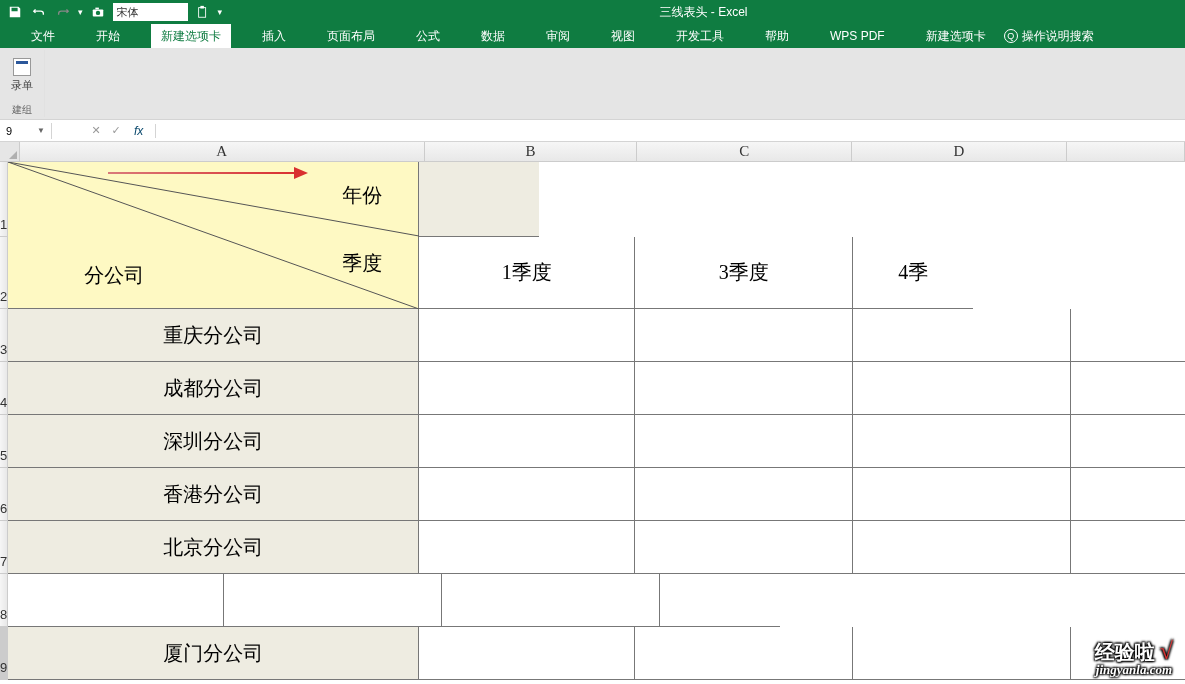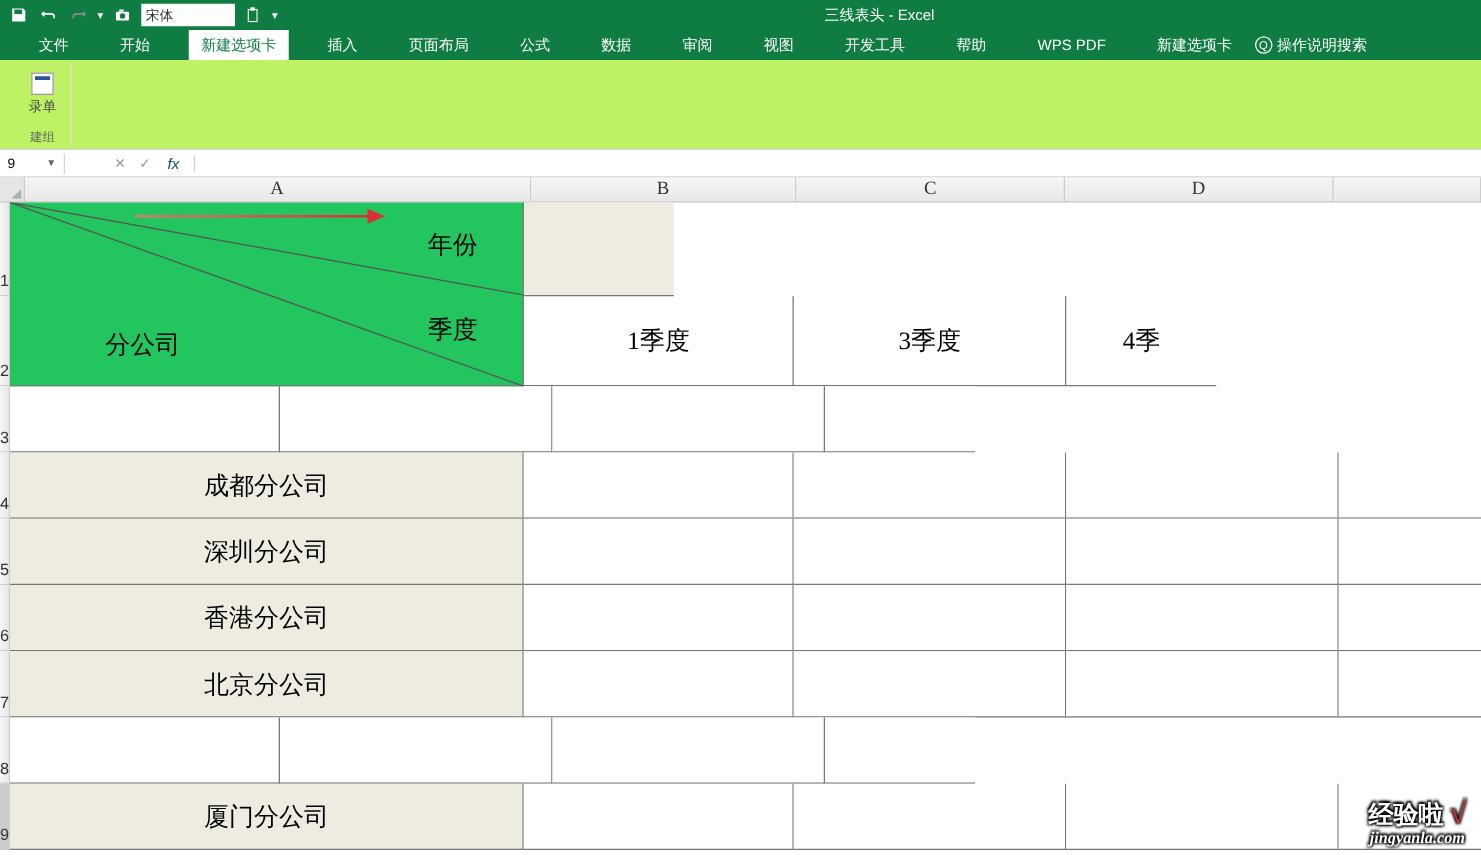--- a/index.html
+++ b/index.html
@@ -10,21 +10,21 @@
     .qat-btn { width: 18px; height: 18px; display: flex; align-items: center; justify-content: center; cursor: pointer; }
     .font-box { background: #fff; color: #333; height: 18px; width: 75px; padding: 1px 4px; font-size: 11px; display: flex; align-items: center; }
     .titlebar-center { flex: 1; text-align: center; font-size: 12px; }
     
     .ribbon-tabs { background: #0f7c41; height: 24px; display: flex; align-items: center; color: #fff; font-size: 12px; }
     .ribbon-tab { padding: 4px 10px; cursor: pointer; height: 24px; display: flex; align-items: center; margin-left: 21px; }
     .ribbon-tab.active { background: #fff; color: #0f7c41; }
     .tell-me { display: flex; align-items: center; gap: 4px; margin-left: 8px; }
     .tell-me-icon { width: 14px; height: 14px; border: 1px solid #fff; border-radius: 50%; display: flex; align-items: center; justify-content: center; font-size: 9px; }
     
-    .ribbon-content { background: #bef264; border-bottom: 1px solid #d4d4d4; height: 72px; padding: 2px 12px; display: flex; }
+    .ribbon-content { background: #e5e5e5; border-bottom: 1px solid #d4d4d4; height: 72px; padding: 2px 0; display: flex; }
     .ribbon-group { display: flex; flex-direction: column; align-items: center; padding: 0 4px; border-right: 1px solid #e1e1e1; }
     .ribbon-btn-large { width: 36px; height: 50px; display: flex; flex-direction: column; align-items: center; justify-content: center; cursor: pointer; }
     .ribbon-icon { width: 18px; height: 18px; background: #fff; border: 1px solid #999; margin-bottom: 2px; position: relative; }
     .ribbon-icon::before { content: ""; position: absolute; top: 2px; left: 2px; right: 2px; height: 3px; background: #2b579a; }
     .ribbon-label { font-size: 11px; color: #444; }
     .group-label { font-size: 10px; color: #666; margin-top: auto; }
     
     .name-formula-bar { height: 22px; display: flex; border-bottom: 1px solid #d4d4d4; background: #fff; align-items: center; }
     .name-box { width: 52px; border-right: 1px solid #d4d4d4; padding: 2px 6px; font-size: 11px; display: flex; align-items: center; justify-content: space-between; }
     .name-dd { color: #666; font-size: 8px; }
@@ -43,21 +43,21 @@
     .grid-body { display: flex; }
     .row-headers { width: 20px; }
     .row-h { background: linear-gradient(90deg,#f6f6f6,#e8e8e8); border-right: 1px solid #ccc; border-bottom: 1px solid #ccc; text-align: center; font-size: 13px; color: #333; display: flex; align-items: flex-end; justify-content: center; padding-bottom: 4px; }
     .rh-1 { height: 75px; } .rh-2 { height: 72px; } .rh-d { height: 53px; }
     .rh-9 { background: #ccc; }
     
     .cells { position: relative; }
     .row { display: flex; }
     .cell { border-right: 1px solid #777; border-bottom: 1px solid #777; display: flex; align-items: center; justify-content: center; font-size: 20px; font-family: SimSun, serif; }
     .h-shade { background: #eeece1; }
-    .corner-cell { width: 411px; height: 147px; position: relative; background: #22c55e; }
+    .corner-cell { width: 411px; height: 147px; position: relative; background: #fef9c3; }
     .corner-cell .label { position: absolute; font-size: 20px; font-family: SimSun, serif; }
     .lbl-year { right: 36px; top: 20px; }
     .lbl-quarter { right: 36px; top: 88px; }
     .lbl-company { left: 76px; top: 100px; }
     .merged-year { width: 654px; height: 75px; }
     .q-cell { width: 216px; height: 72px; } .q-cell2 { width: 218px; } .q-cell3 { width: 218px; } .q-last { width: 120px; border-right: none; }
     .data-a { width: 411px; } .data-b { width: 216px; background:#fff; } .data-c { width: 218px; background:#fff; } .data-d { width: 218px; background:#fff; } .data-e { width: 120px; background:#fff; border-right:none; }
     .data-row { height: 53px; }
     
     .arrow { position: absolute; top: 8px; left: 100px; width: 200px; height: 6px; pointer-events: none; z-index: 10; }
@@ -196,20 +196,21 @@
           </div>
           <div class="row">
             <div class="cell q-cell">1季度</div>
             <div class="cell q-cell q-cell3">3季度</div>
             <div class="cell q-cell q-last">4季</div>
           </div>
         </div>
       </div>
 
       <div class="row data-row">
+          <div class="cell data-a h-shade">重庆分公司</div>
           <div class="cell data-b"></div>
           <div class="cell data-c"></div>
           <div class="cell data-d"></div>
           <div class="cell data-e"></div>
         </div>
       <div class="row data-row">
           <div class="cell data-a h-shade">成都分公司</div>
           <div class="cell data-b"></div>
           <div class="cell data-c"></div>
           <div class="cell data-d"></div>

